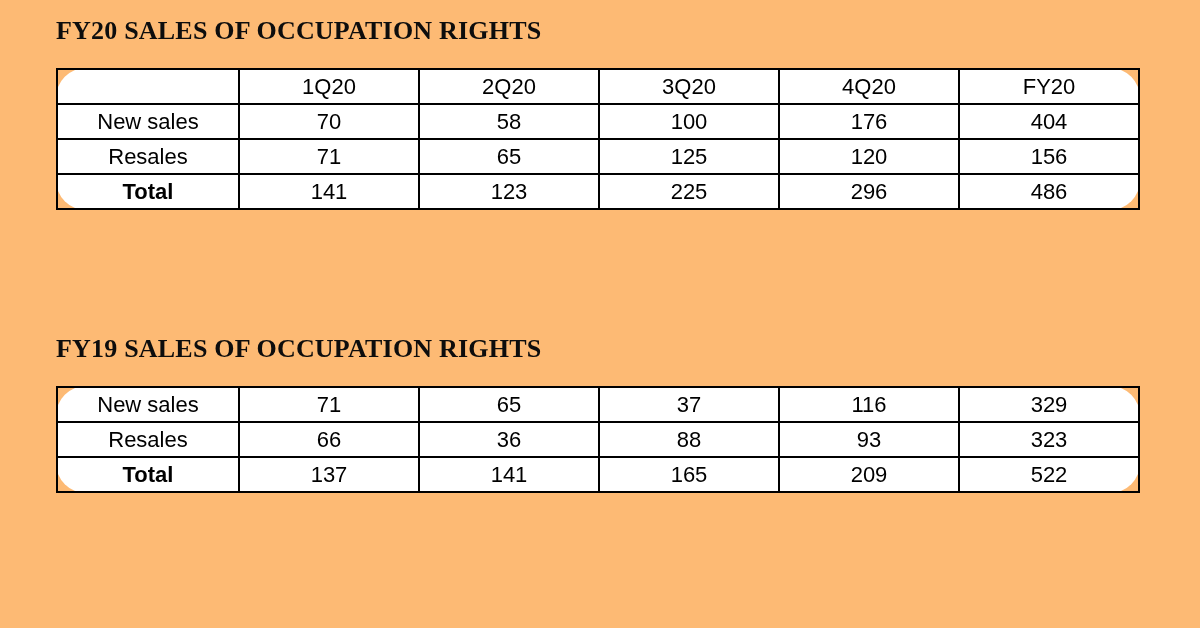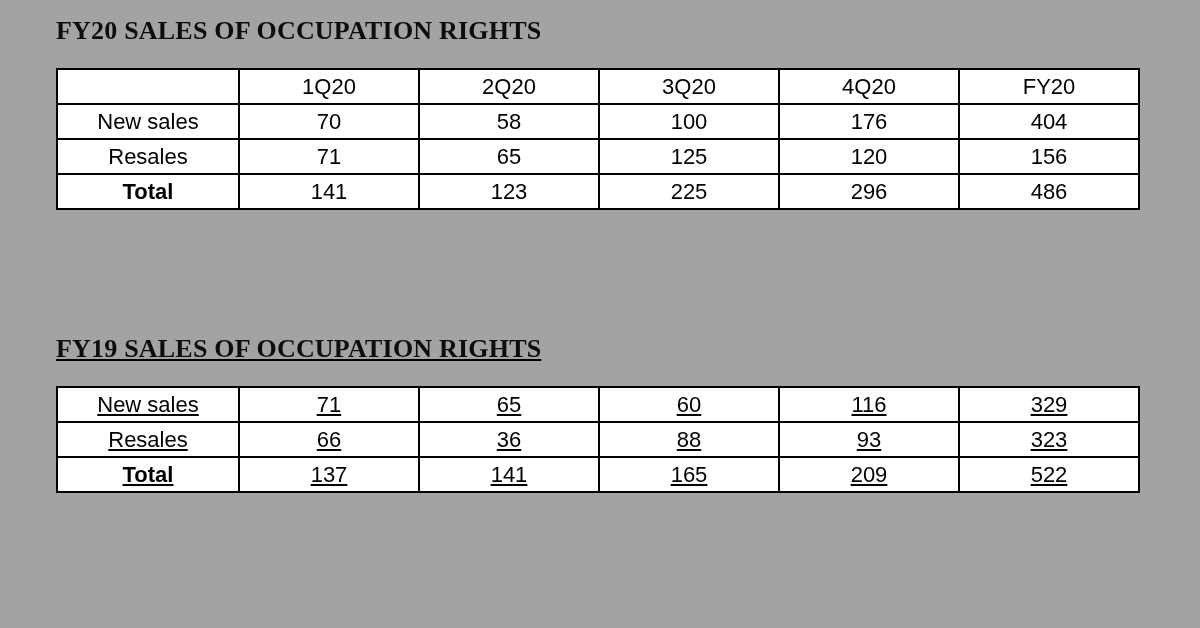--- a/index.html
+++ b/index.html
@@ -11,44 +11,45 @@
     width: 1200px;
     height: 628px;
     font-family: "Liberation Sans", sans-serif;
     color: #000000;
     overflow: hidden;
   }
   .page {
     position: relative;
     width: 1200px;
     height: 628px;
-    background: #a3a3a3;
+    background: #fdba74;
   }
   .section {
     position: absolute;
     left: 0;
     width: 1200px;
   }
   .section-1 { top: 16px; }
-  .section-2 { top: 334px; text-decoration: underline; }
+  .section-2 { top: 334px; }
 
   .section-title {
     font-family: "Liberation Serif", serif;
     font-weight: bold;
     font-size: 26px;
     letter-spacing: 0.2px;
     margin: 0 0 22px 56px;
     color: #0d0d0d;
   }
 
   table.data-table {
     border-collapse: collapse;
     margin-left: 56px;
     table-layout: fixed;
     background: #ffffff;
+    border-radius: 30px;
   }
   table.data-table td,
   table.data-table th {
     border: 2px solid #000000;
     height: 35px;
     font-size: 22px;
     font-family: "Liberation Sans", sans-serif;
     font-weight: normal;
     text-align: center;
     vertical-align: middle;
@@ -142,21 +143,21 @@
           <col class="c-q">
           <col class="c-q">
           <col class="c-q">
           <col class="c-q">
       </colgroup>
       <tbody>
         <tr>
           <td class="row-label">New sales</td>
           <td>71</td>
           <td>65</td>
-          <td>60</td>
+          <td>37</td>
           <td>116</td>
           <td>329</td>
         </tr>
         <tr>
           <td class="row-label">Resales</td>
           <td>66</td>
           <td>36</td>
           <td>88</td>
           <td>93</td>
           <td>323</td>

